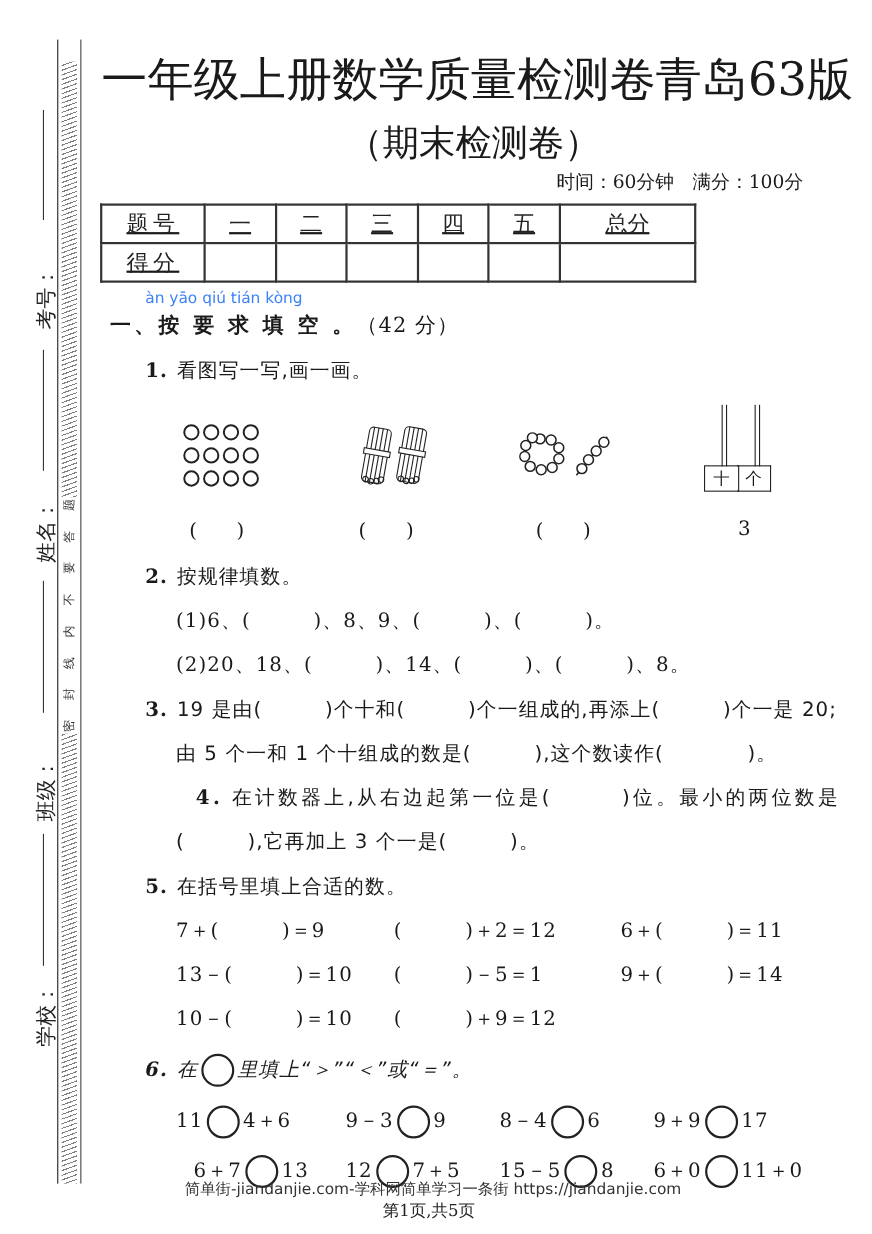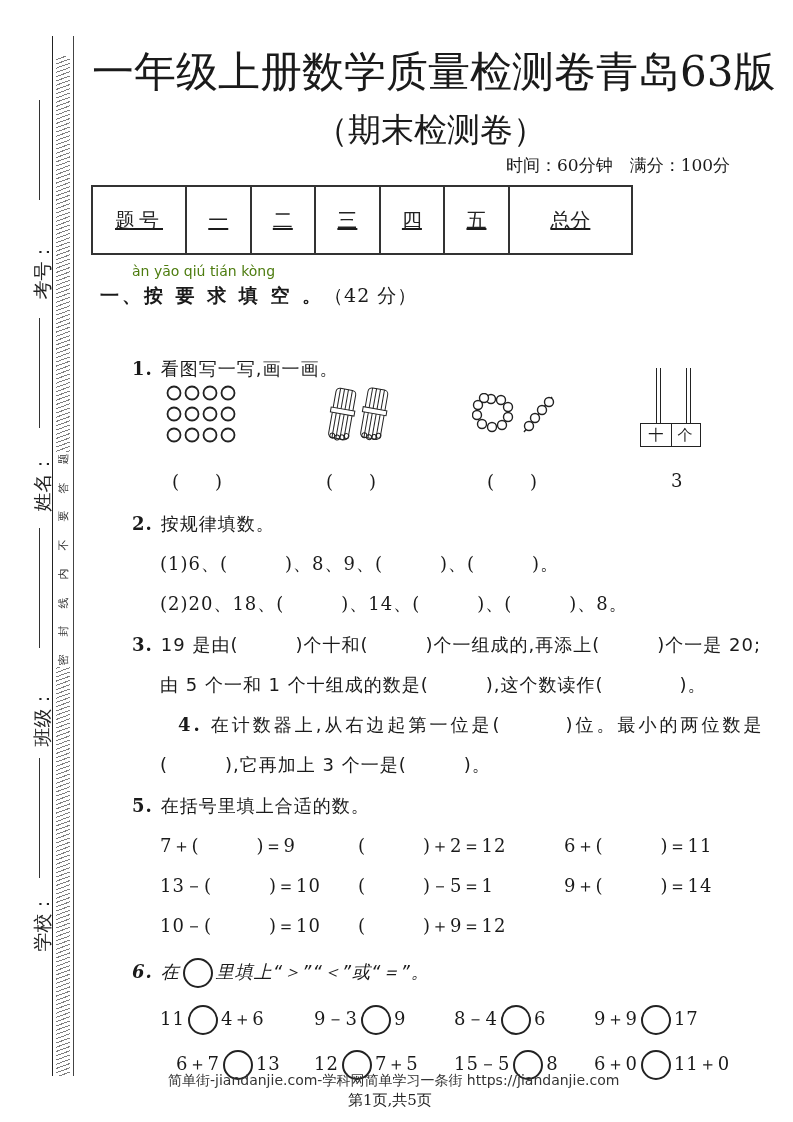--- a/index.html
+++ b/index.html
@@ -29,21 +29,21 @@
   .side-rule { position:absolute; left:39px; width:1px; background:#333; }
 
   .title { position:absolute; left:92px; top:44px; width:690px; font-size:42px; letter-spacing:0px; white-space:nowrap; font-weight:normal; }
   .subtitle { position:absolute; left:315px; top:108px; font-size:33px; white-space:nowrap; }
   .meta { position:absolute; left:506px; top:154px; font-size:17px; white-space:nowrap; }
 
   table.score { position:absolute; left:91px; top:185px; border-collapse:collapse; width:542px; height:70px;text-decoration:underline; }
   table.score td { border:2px solid #333; text-align:center; font-size:20px; font-family:"DejaVu Sans",sans-serif; height:33px; padding:0; color:#222; }
   table.score td.hd { width:92px; letter-spacing:4px; }
 
-  .pinyin { position:absolute; left:132px; top:263px; font-family:"DejaVu Sans",sans-serif; font-size:14px; color:#4d7c0f; white-space:nowrap; }
+  .pinyin { position:absolute; left:132px; top:263px; font-family:"DejaVu Sans",sans-serif; font-size:14px; color:#3b82f6; white-space:nowrap; }
   .section-title { position:absolute; left:100px; top:283px; font-size:19px; font-weight:bold; white-space:nowrap; letter-spacing:3px; font-family:"DejaVu Sans",sans-serif;text-align:center;}
   .section-title .pts { font-weight:normal; font-family:"DejaVu Serif",serif; letter-spacing:1px; }
   .q { position:absolute; font-size:18px; white-space:nowrap; letter-spacing:1px; font-family:"DejaVu Sans",sans-serif; }
   .q b { font-family:"DejaVu Serif",serif; margin-right:8px; }
   .line { position:absolute; font-size:18px; white-space:nowrap; font-family:"DejaVu Serif",serif; letter-spacing:1px; }
   .circle { display:inline-block; width:26px; height:26px; border:2px solid #222; border-radius:50%; vertical-align:middle; margin:0 3px; }
   .paren { position:absolute; font-size:18px; font-family:"DejaVu Serif",serif; white-space:pre; }
 
   .footer-watermark { position:absolute; left:140px; top:1072px; font-family:"DejaVu Sans",sans-serif; font-size:14px; color:#333; white-space:nowrap;margin-left:28px; }
   .footer-page { position:absolute; left:348px; top:1091px; font-size:15px; white-space:nowrap; color:#222; }
@@ -85,29 +85,38 @@
   <tbody>
       <tr>
     <td class="hd">题号</td>
     <td>一</td>
     <td>二</td>
     <td>三</td>
     <td>四</td>
     <td>五</td>
     <td>总分</td>
   </tr>
+  <tr>
+    <td class="hd">得分</td>
+    <td></td>
+    <td></td>
+    <td></td>
+    <td></td>
+    <td></td>
+    <td></td>
+  </tr>
 </tbody>
   </table>
 
 <div class="pinyin">àn yāo qiú tián kòng</div>
 <div class="section-title">
   <span>一、按 要 求 填  空 。</span><span class="pts">（42 分）</span>
 </div>
 
-<div class="q" style="left:132px;top:325px;margin-top:32px;">
+<div class="q" style="left:132px;top:325px;">
   <b>1.</b><span>看图写一写,画一画。</span>
 </div>
 
 <svg class="abs" style="left:166px;top:385px;" width="74" height="58">
   <g fill="none" stroke="#222" stroke-width="1.8">
     <circle cx="8" cy="8" r="6.5"></circle>
       <circle cx="26" cy="8" r="6.5"></circle>
       <circle cx="44" cy="8" r="6.5"></circle>
       <circle cx="62" cy="8" r="6.5"></circle>
     <circle cx="8" cy="29" r="6.5"></circle>

